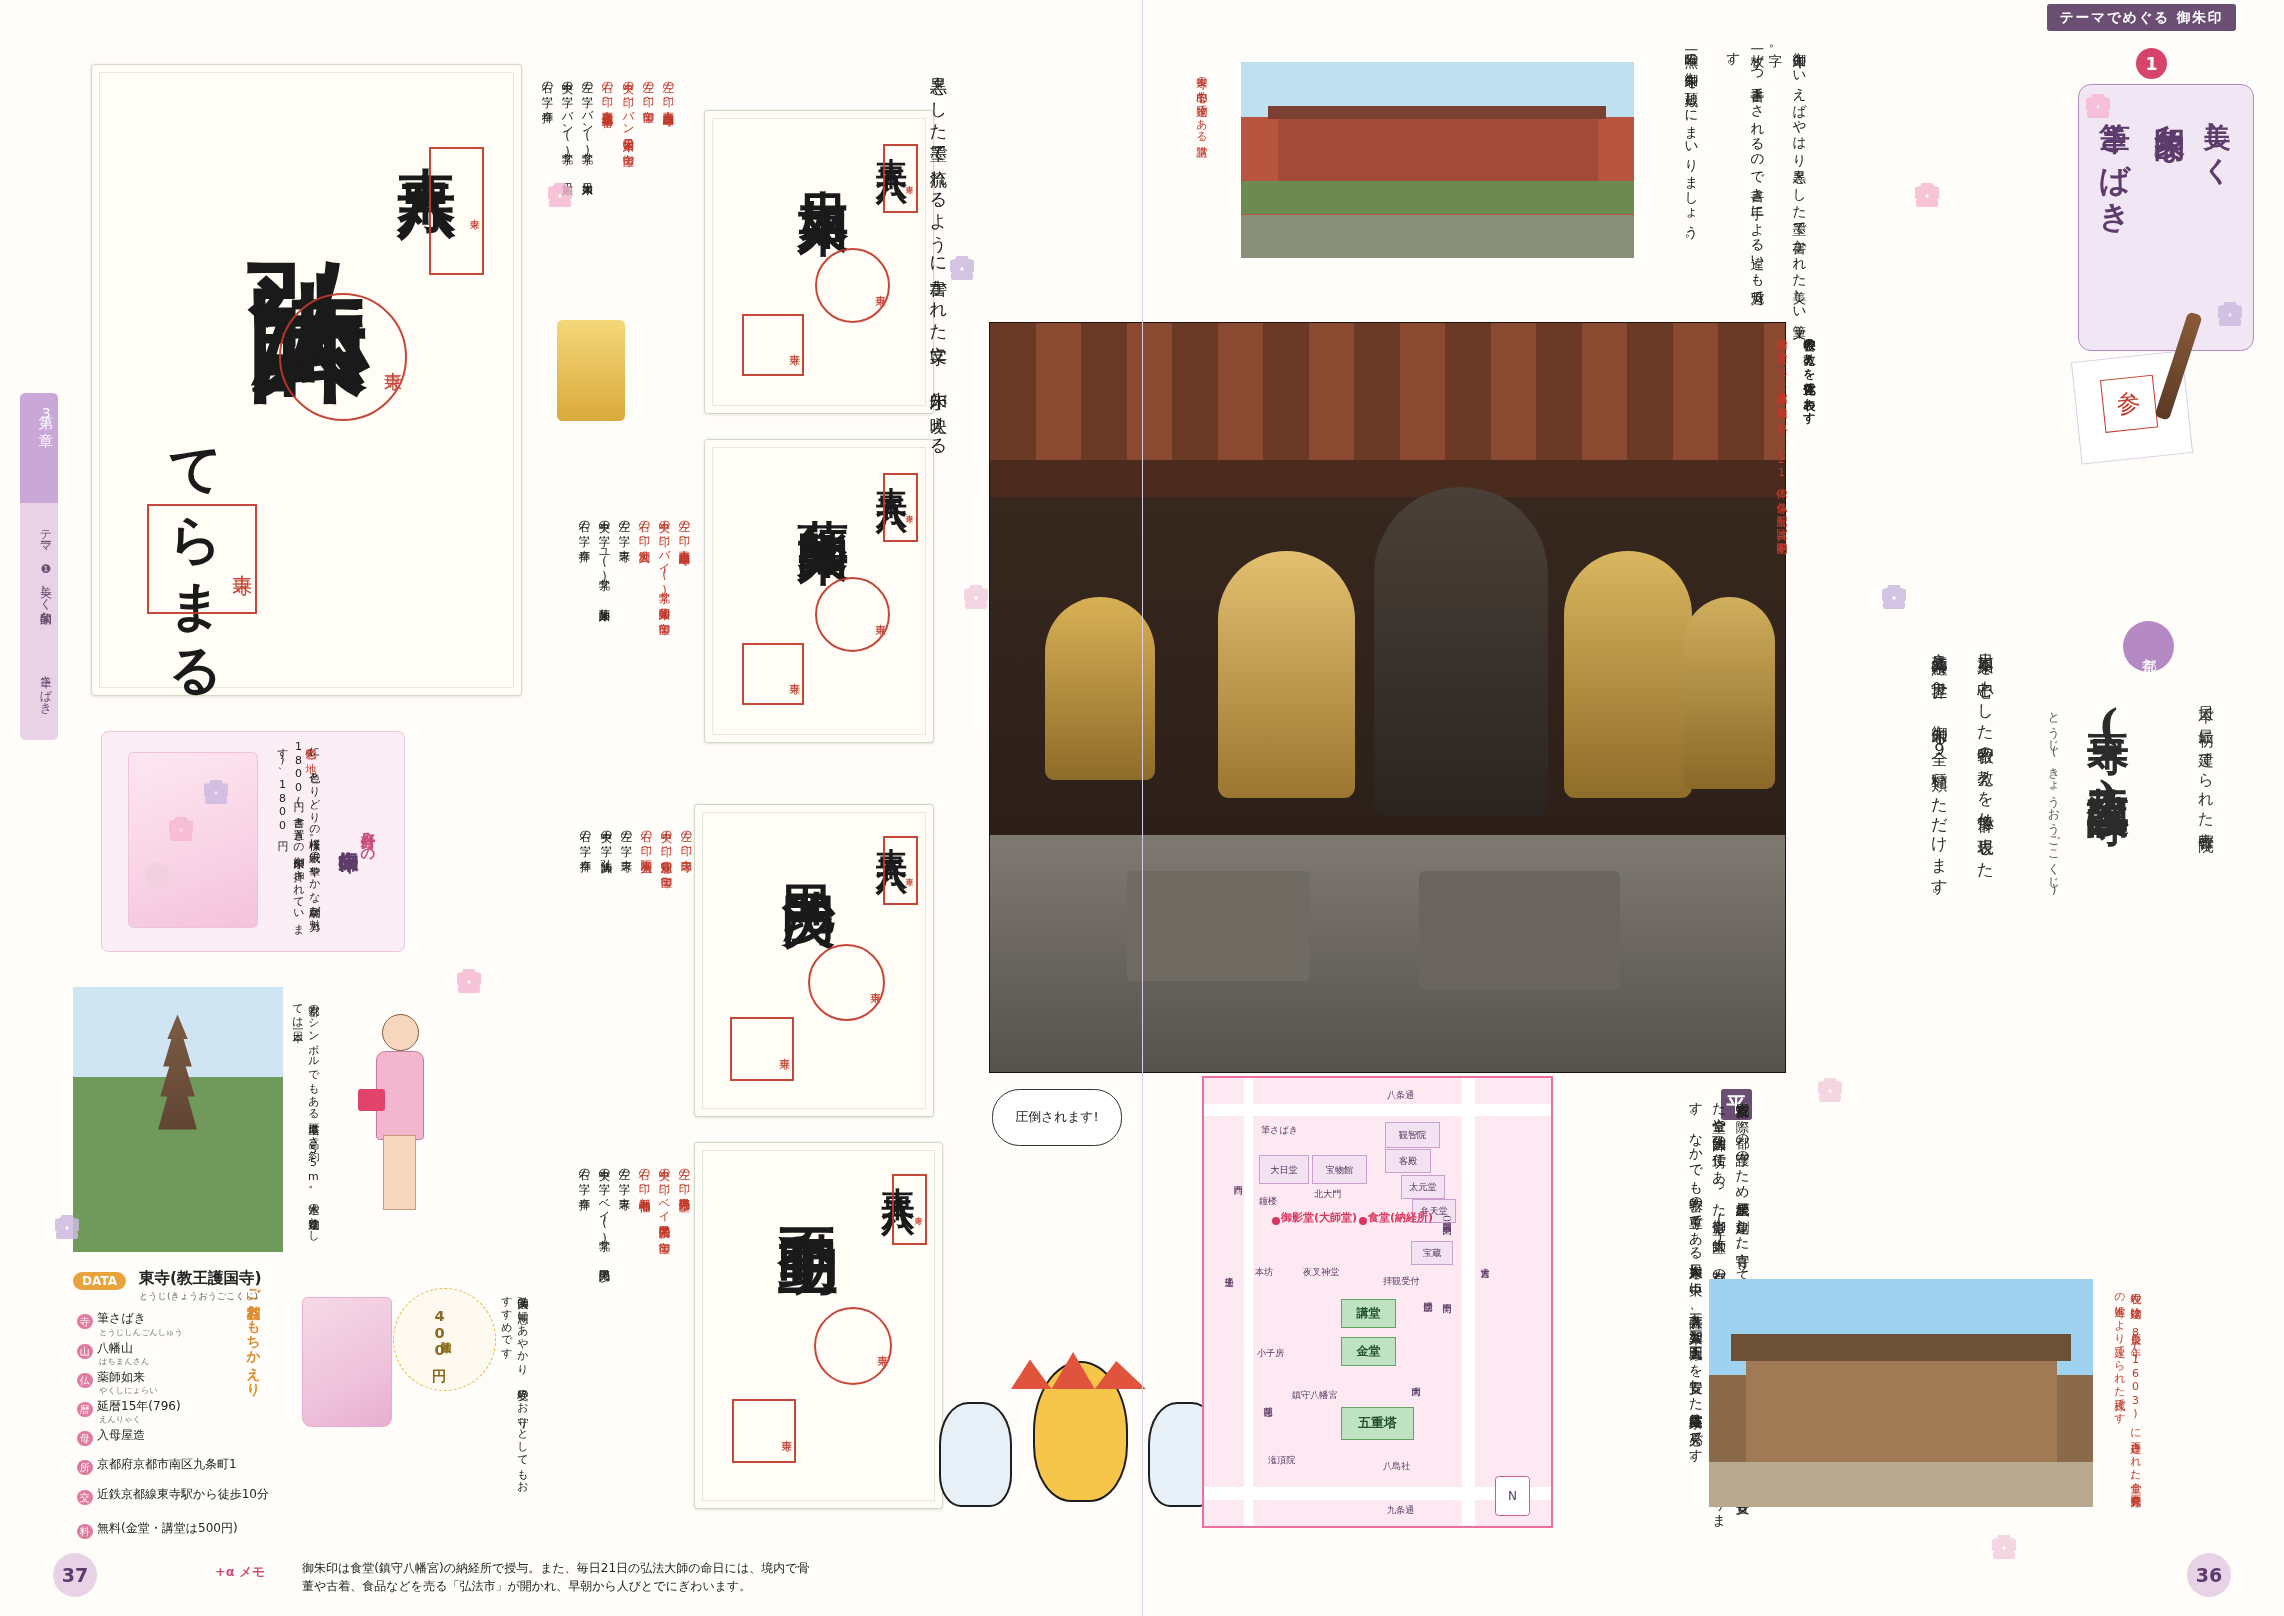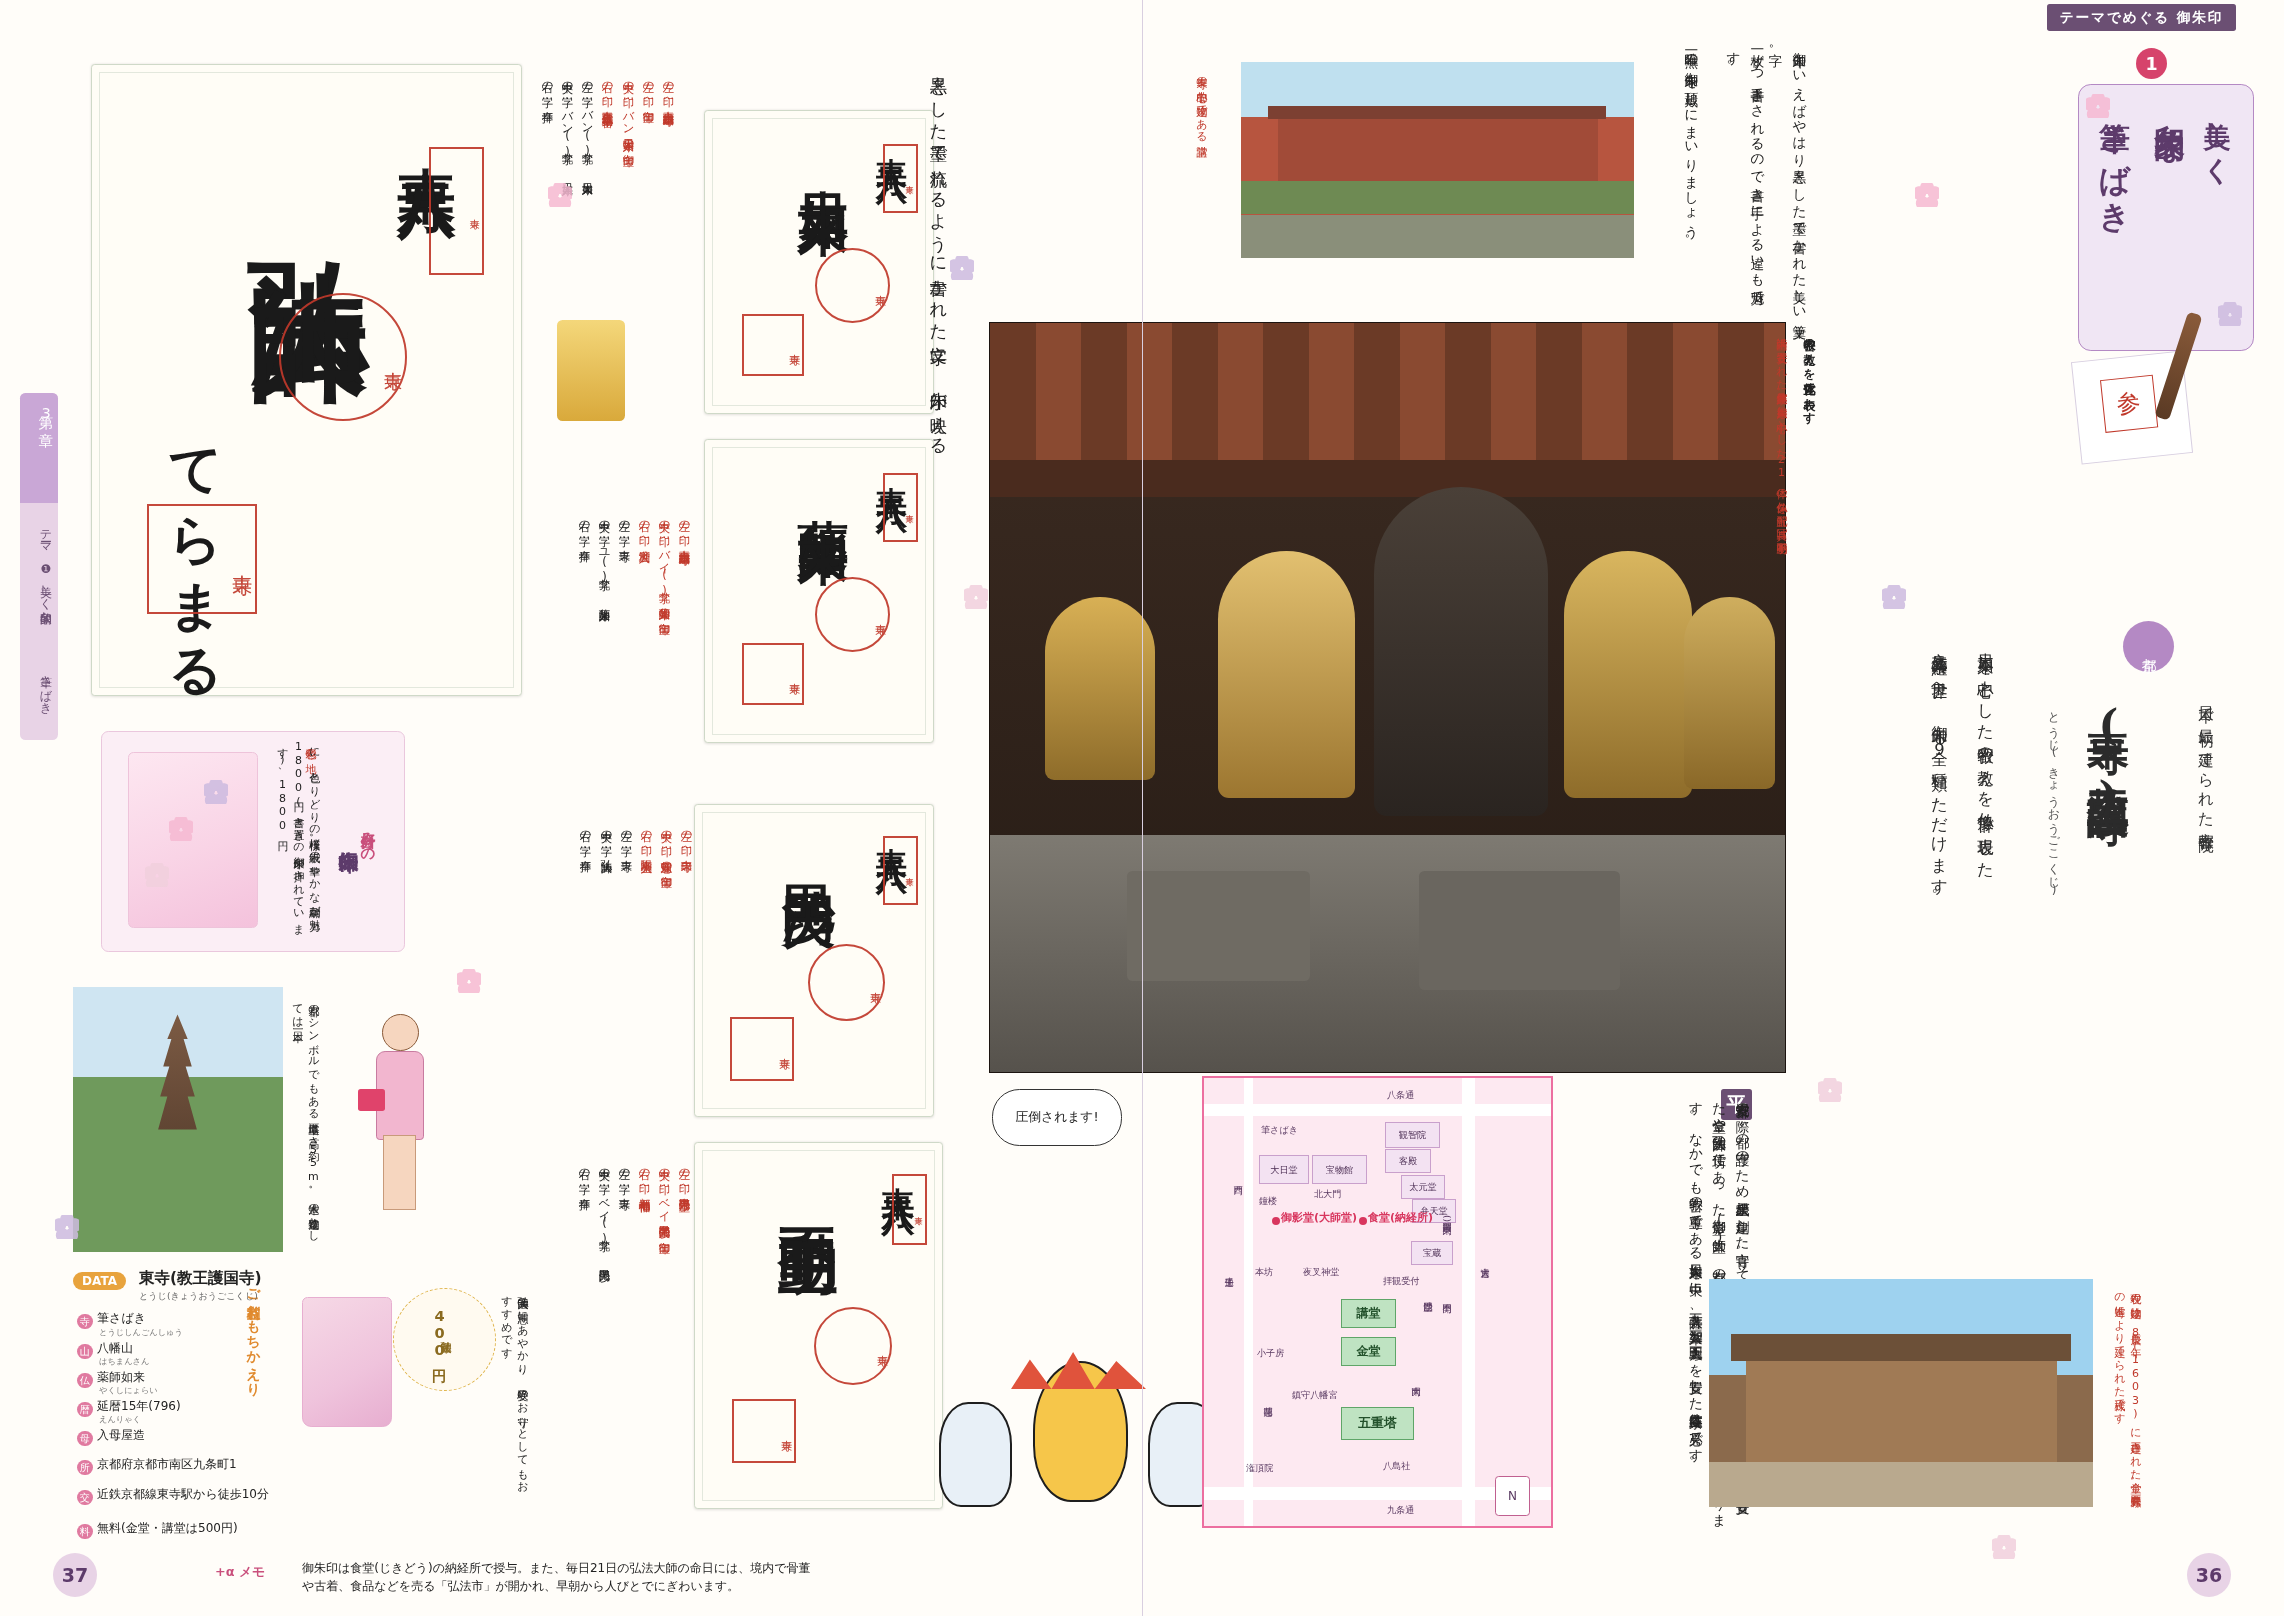--- a/index.html
+++ b/index.html
@@ -342,21 +342,21 @@
   <div class="abs" style="left:923px;top:1352px;width:311px;height:164px;">
     <div class="abs" style="left:110px;top:9.1px;width:91px;height:137px;border-radius:50% 50% 40% 40%;background:#f6c64a;border:2.7px solid #1e1e1e;"></div>
     <div class="abs" style="left:16.4px;top:50px;width:69px;height:101px;border-radius:40% 40% 30% 30%;background:#e8f0f7;border:2.7px solid #1e1e1e;"></div>
     <div class="abs" style="left:225px;top:50px;width:69px;height:101px;border-radius:40% 40% 30% 30%;background:#e8f0f7;border:2.7px solid #1e1e1e;"></div>
     <div class="abs" style="left:88px;top:0;width:135px;height:37px;background:#e0533c;clip-path:polygon(0 100%,14% 20%,30% 100%,46% 0,62% 100%,78% 24%,100% 100%);"></div>
   </div>
 
   <div class="pagenum" style="left:53px;top:1553px;">37</div>
 
   <div class="memo-tag" style="left:215px;top:1564px;">+α メモ</div>
-  <div class="footer-note" style="left:302px;top:1559px;width:512px;">御朱印は食堂(じきどう)の納経所で授与。また、毎日21日の弘法大師の命日には、境内で骨董や古着、食品などを売る「弘法市」が開かれ、早朝から人びとでにぎわいます。</div>
+  <div class="footer-note" style="left:302px;top:1559px;width:512px;">御朱印は食堂(鎮守八幡宮)の納経所で授与。また、毎日21日の弘法大師の命日には、境内で骨董や古着、食品などを売る「弘法市」が開かれ、早朝から人びとでにぎわいます。</div>
 
   <div class="theme-ribbon" style="left:2047px;top:4px;font-weight:bold;">テーマでめぐる 御朱印</div>
   <div class="num-circle" style="left:2136px;top:48px;">1</div>
 
   <div class="title-box" style="left:2078px;top:84px;width:174px;height:265px;">
     <div class="abs sakura" style="left:7.3px;top:9.1px;"></div>
     <div class="abs sakura purple" style="left:139px;top:217px;"></div>
   </div>
   <div class="title-main" style="left:2200px;top:99px;height:228px;font-size:27.4px;">美しく</div>
   <div class="title-main" style="left:2149px;top:99px;height:233px;font-size:31px;">印象的な</div>
@@ -464,21 +464,21 @@
     <div class="maplabel vert-m" style="left:217px;top:217px;">毘沙門堂</div>
     <div class="maplabel vert-m" style="left:236px;top:219px;">不開門</div>
 
     <div class="mapbox green" style="left:137px;top:221px;width:53px;height:27.4px;font-size:12px;">講堂</div>
     <div class="mapbox green" style="left:137px;top:259px;width:53px;height:27.4px;font-size:12px;">金堂</div>
     <div class="mapbox green" style="left:137px;top:329px;width:71px;height:31px;font-size:12.8px;">五重塔</div>
 
     <div class="maplabel" style="left:53px;top:269px;">小子房</div>
     <div class="maplabel" style="left:88px;top:311px;">鎮守八幡宮</div>
     <div class="maplabel vert-m" style="left:57px;top:322px;">蓮花門</div>
-    <div class="maplabel" style="left:42px;top:376px;margin-top:8px;">潅頂院</div>
+    <div class="maplabel" style="left:64px;top:376px;">潅頂院</div>
     <div class="maplabel" style="left:179px;top:382px;">八島社</div>
     <div class="maplabel vert-m" style="left:205px;top:302px;">南大門</div>
 
     <div class="abs" style="left:291px;top:398px;width:33px;height:38px;border:1.8px solid #c06090;border-radius:3.7px;background:#fff;
          display:flex;align-items:center;justify-content:center;font-size:12px;color:#5a3a62;">N</div>
   </div>
 
   <div class="pagenum" style="left:2187px;top:1553px;">36</div>
 
   <div class="sakura" style="left:548px;top:183px;"></div>

